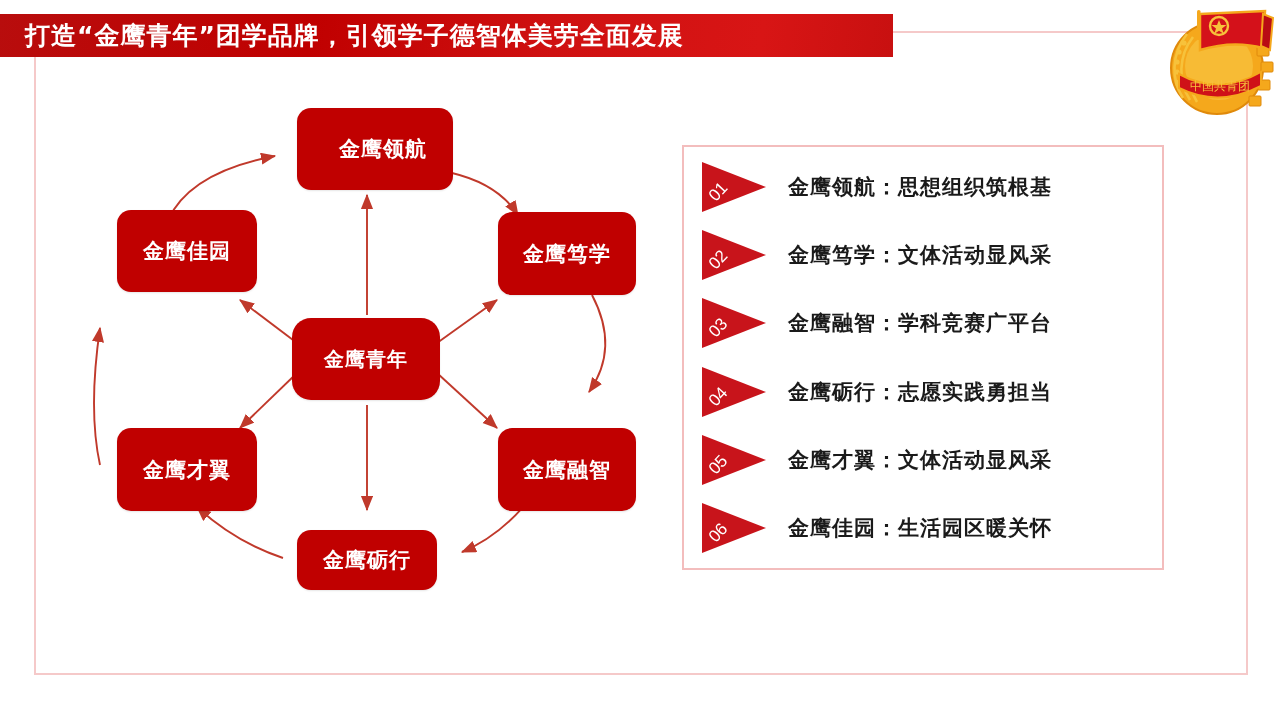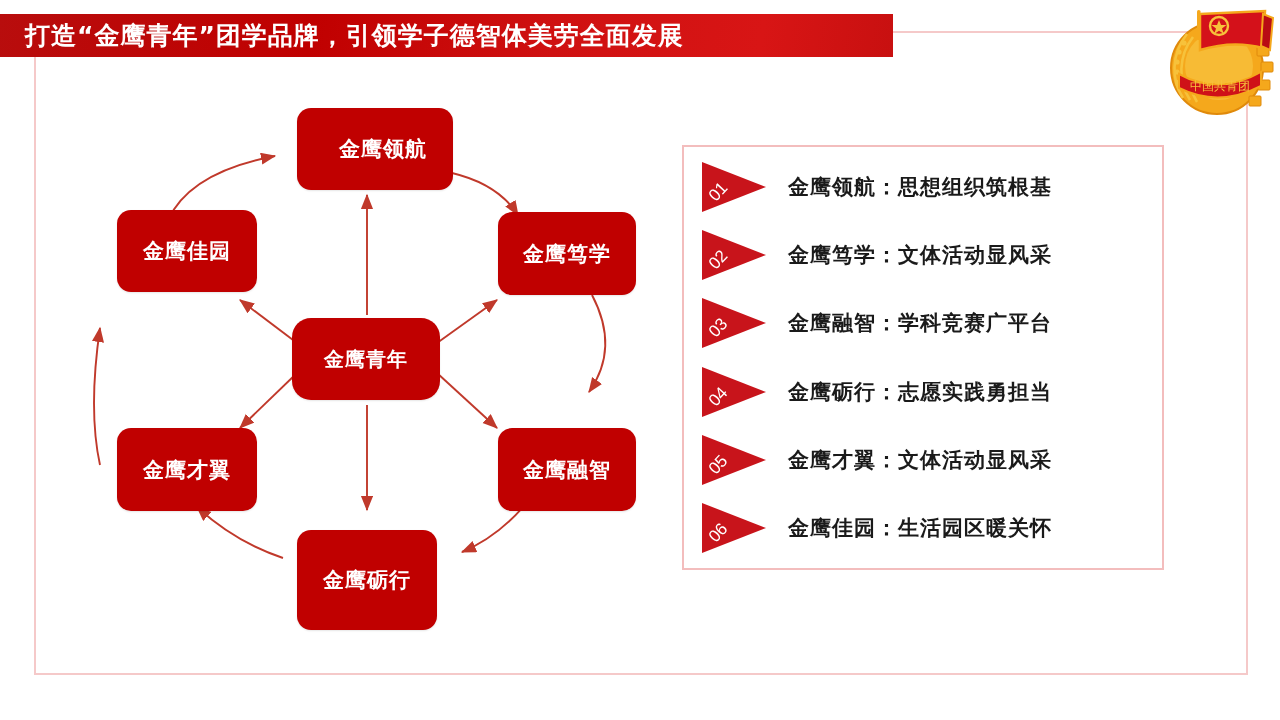--- a/index.html
+++ b/index.html
@@ -181,21 +181,21 @@
     </div>
 
     <div class="node" style="left:498px;top:152px;width:138px;height:83px;">
       <span>金鹰笃学</span>
     </div>
 
     <div class="node" style="left:482px;top:368px;width:138px;height:83px;margin-left:16px;">
       <span>金鹰融智</span>
     </div>
 
-    <div class="node" style="left:297px;top:470px;width:140px;height:100px;">
+    <div class="node" style="left:297px;top:470px;width:140px;height:60px;">
       <span>金鹰砺行</span>
     </div>
 
     <div class="node" style="left:117px;top:368px;width:140px;height:83px;">
       <span>金鹰才翼</span>
     </div>
 
     <div class="node" style="left:117px;top:150px;width:140px;height:82px;">
       <span>金鹰佳园</span>
     </div>

